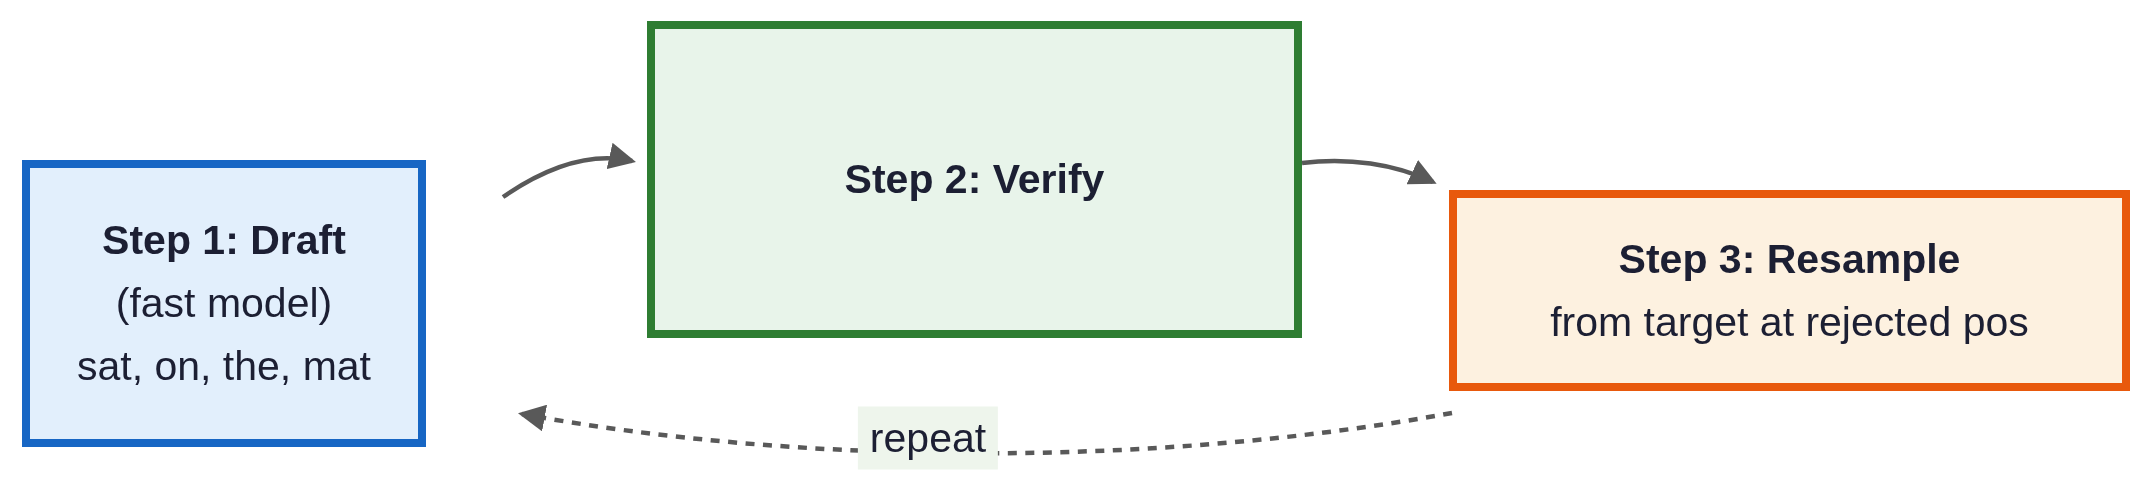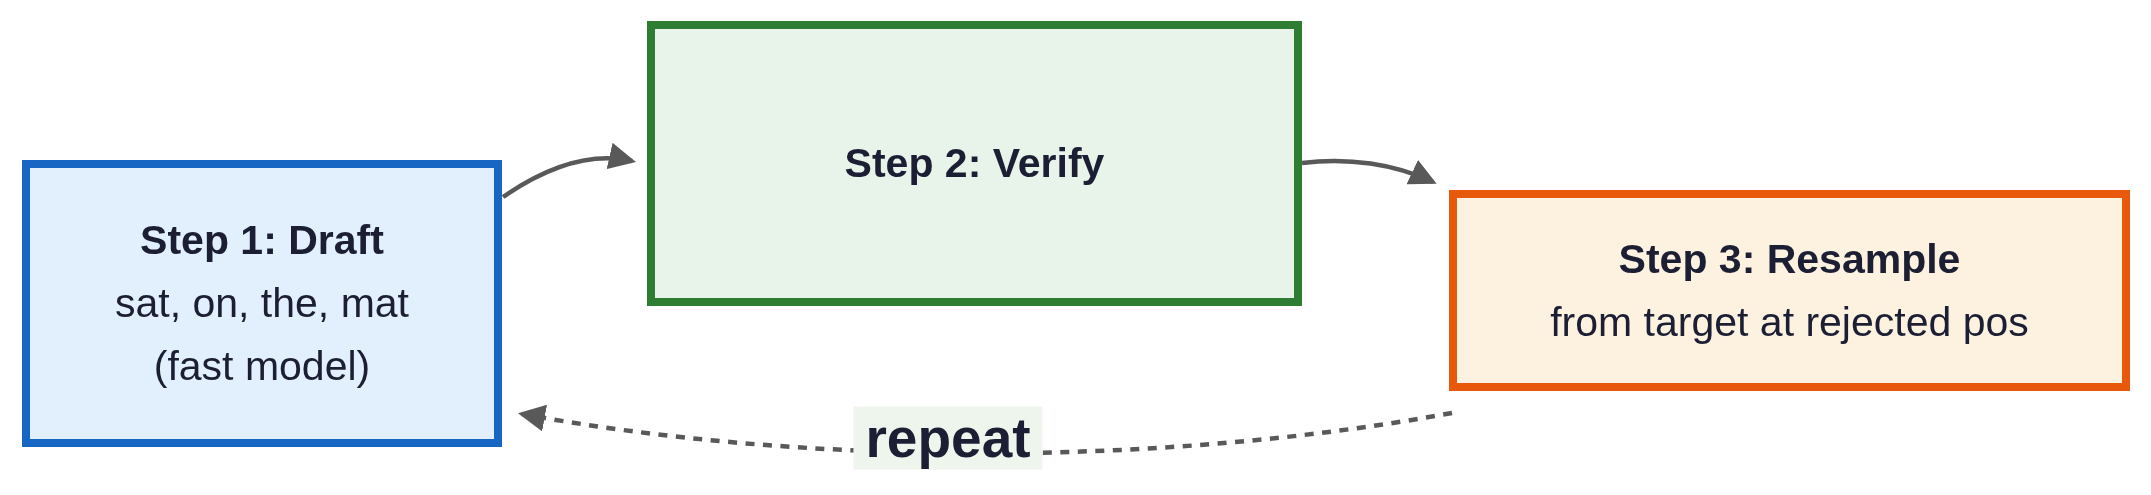--- a/index.html
+++ b/index.html
@@ -28,64 +28,63 @@
   }
   .step-box .line {
     font-size: 41px;
     line-height: 63px;
     color: #1c1f33;
     white-space: nowrap;
   }
   .step-box .title {
     font-weight: 700;
   }
-  #box-draft    { left: 22px;   top: 160px; width: 480px; height: 287px; }
-  #box-verify   { left: 647px;  top: 21px;  width: 655px; height: 285px; }
+  #box-draft    { left: 22px;   top: 160px; width: 404px; height: 287px; }
+  #box-verify   { left: 647px;  top: 21px;  width: 655px; height: 317px; }
   #box-resample { left: 1449px; top: 190px; width: 681px; height: 201px; }
 
   #arrow-layer {
     position: absolute;
     left: 0; top: 0;
     width: 2151px;
     height: 495px;
     z-index: 3;
     pointer-events: none;
   }
   .arrow-line {
     fill: none;
     stroke: #595959;
     stroke-width: 4.5;
   }
   .arrow-dashed {
     stroke-dasharray: 9 8.5;
   }
   #repeat-label {
     position: absolute;
-    left: 948px;
+    left: 928px;
     top: 438px;
     transform: translate(-50%, -50%);
     background: #eef5ec;
     color: #1c1f33;
-    font-size: 55px;
+    font-size: 41px;
     line-height: 41px;
     padding: 11px 12px;
     z-index: 4;
     white-space: nowrap;
-    font-weight: bold;
   }
 </style>
 </head>
 <body>
 
 <div id="canvas">
 
   <div id="box-draft" class="step-box" style="border-color: rgb(23, 102, 196); background: rgb(226, 239, 252);">
     <div class="line title" style="color: rgb(28, 31, 51);">Step 1: Draft</div>
+    <div class="line" style="color: rgb(28, 31, 51);">(fast model)</div>
     <div class="line" style="color: rgb(28, 31, 51);">sat, on, the, mat</div>
-    <div class="line" style="color: rgb(28, 31, 51);">(fast model)</div>
   </div>
 
   <div id="box-verify" class="step-box" style="border-color: rgb(46, 125, 50); background: rgb(232, 244, 234);">
     <div class="line title" style="color: rgb(28, 31, 51);">Step 2: Verify</div>
   </div>
 
   <div id="box-resample" class="step-box" style="border-color: rgb(232, 89, 12); background: rgb(253, 241, 224);">
     <div class="line title" style="color: rgb(28, 31, 51);">Step 3: Resample</div>
     <div class="line" style="color: rgb(28, 31, 51);">from target at rejected pos</div>
   </div>

